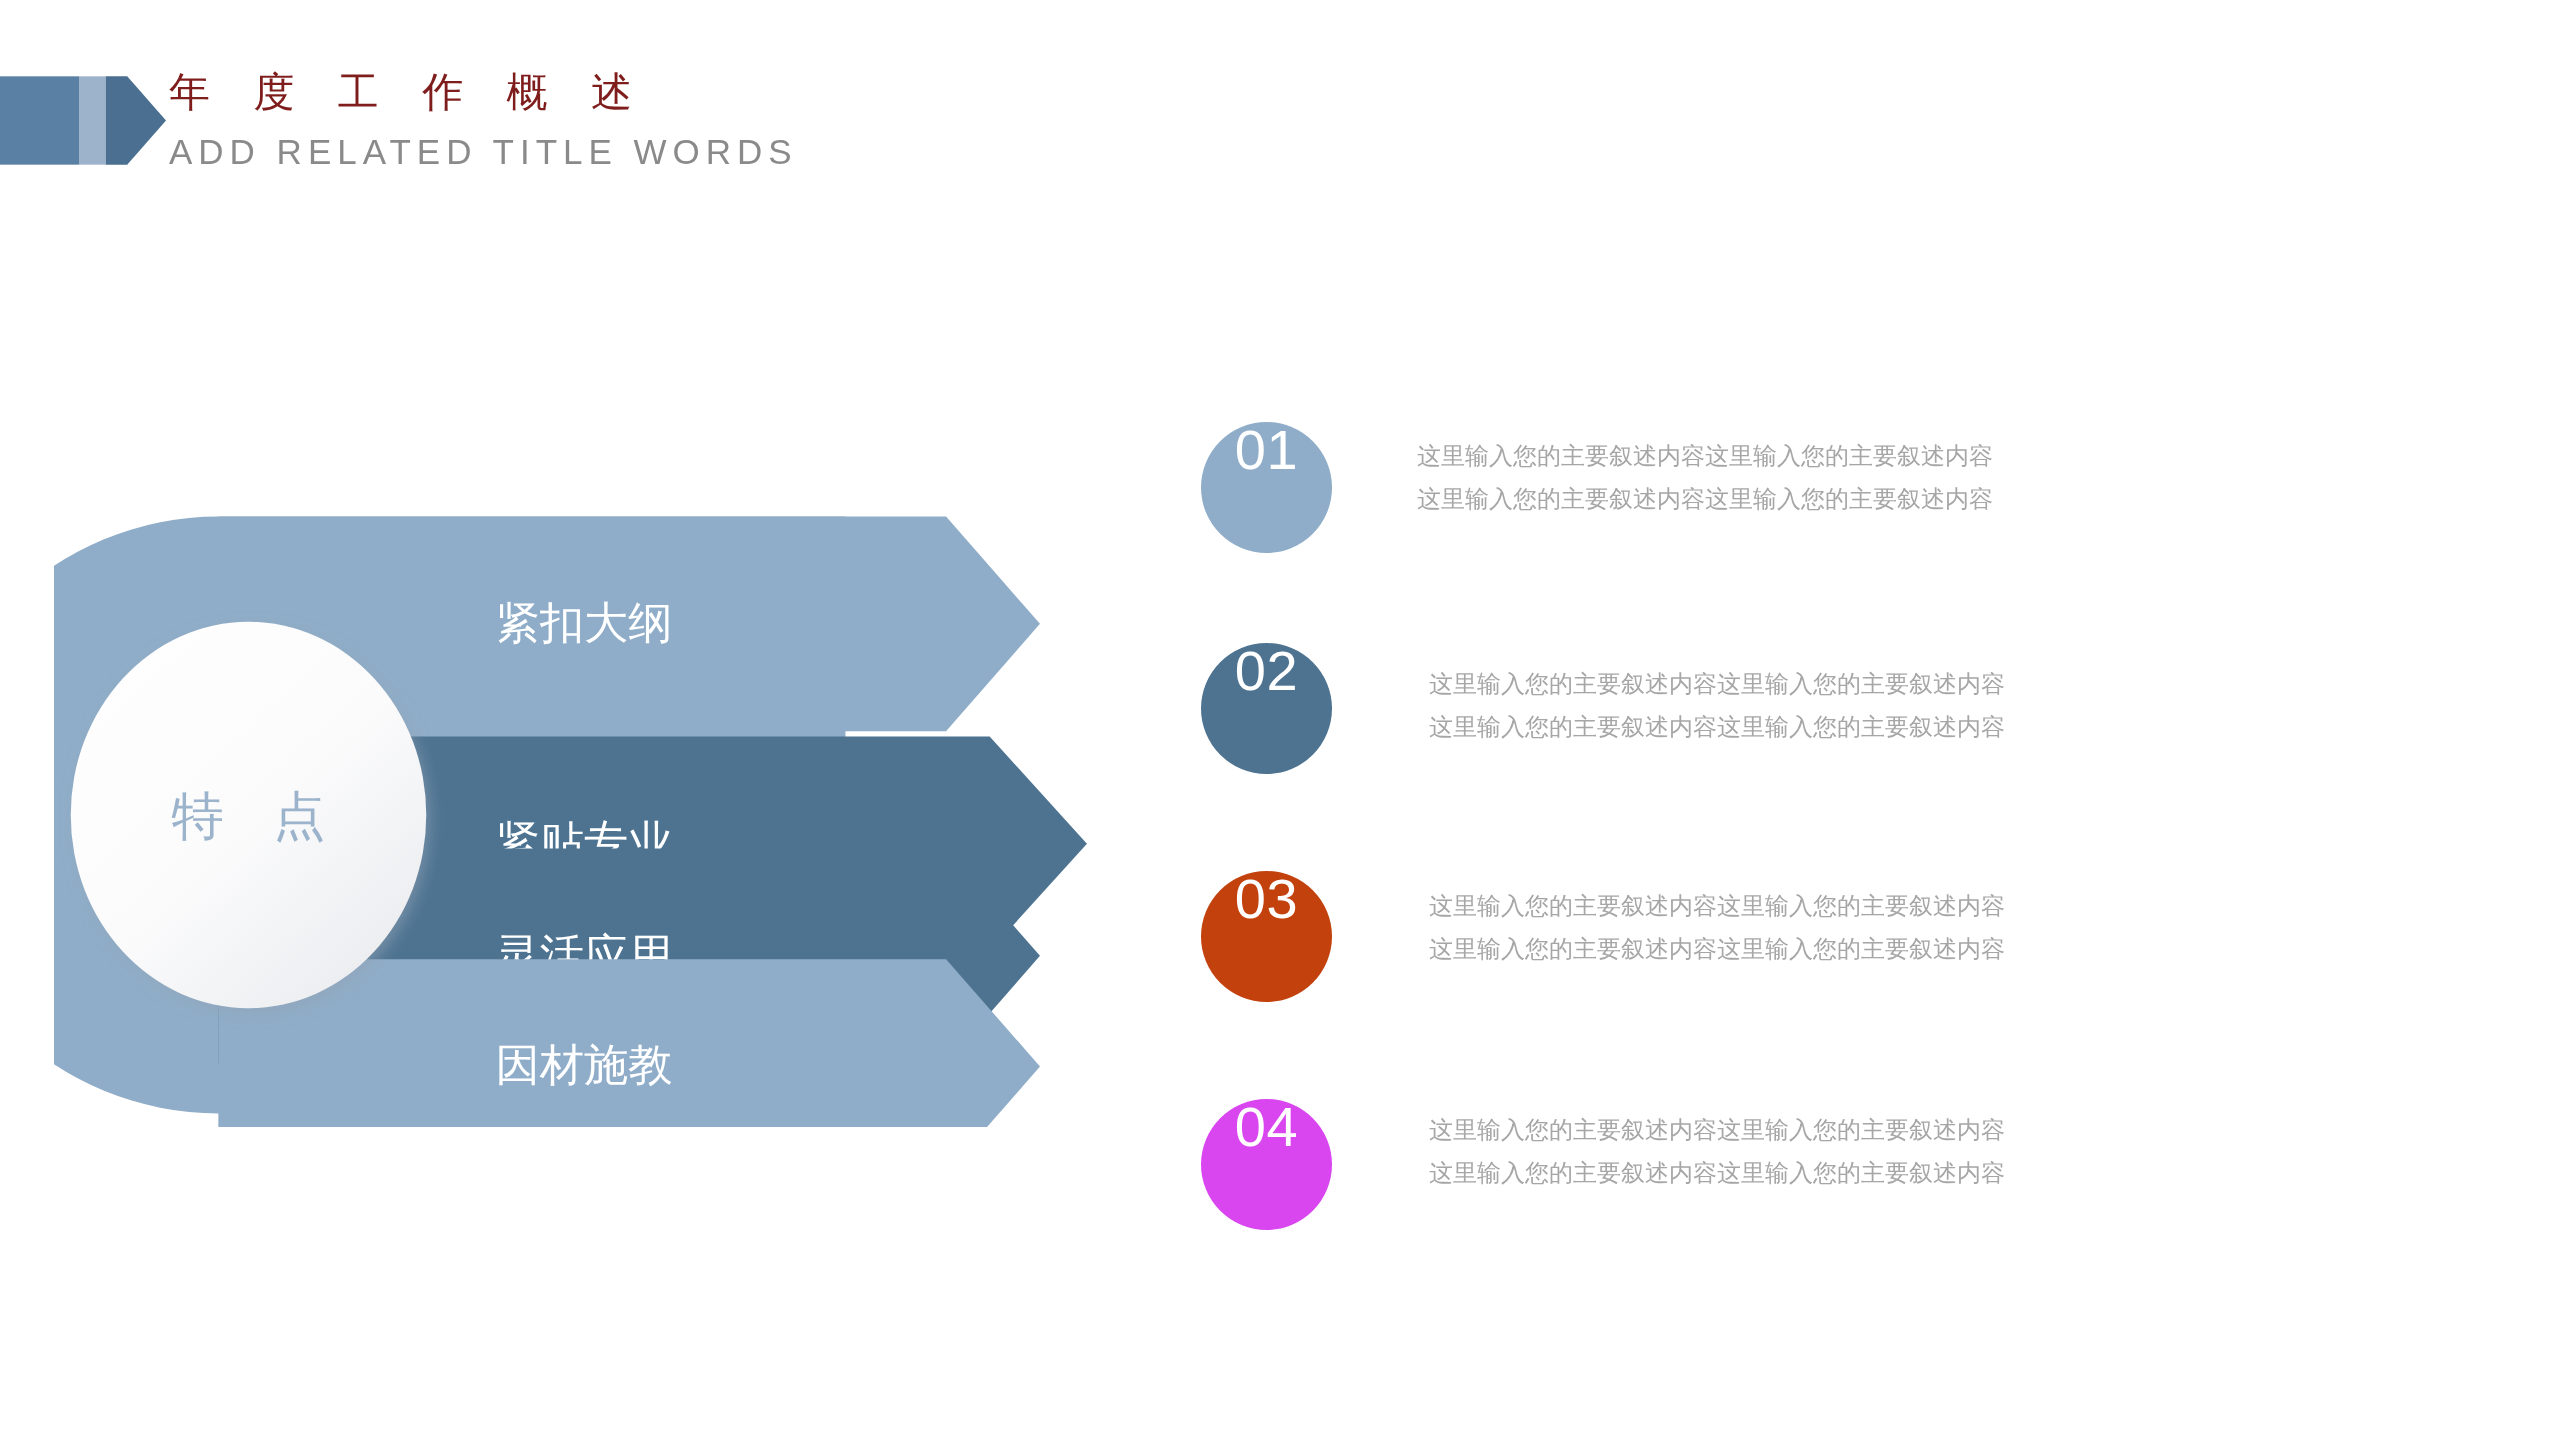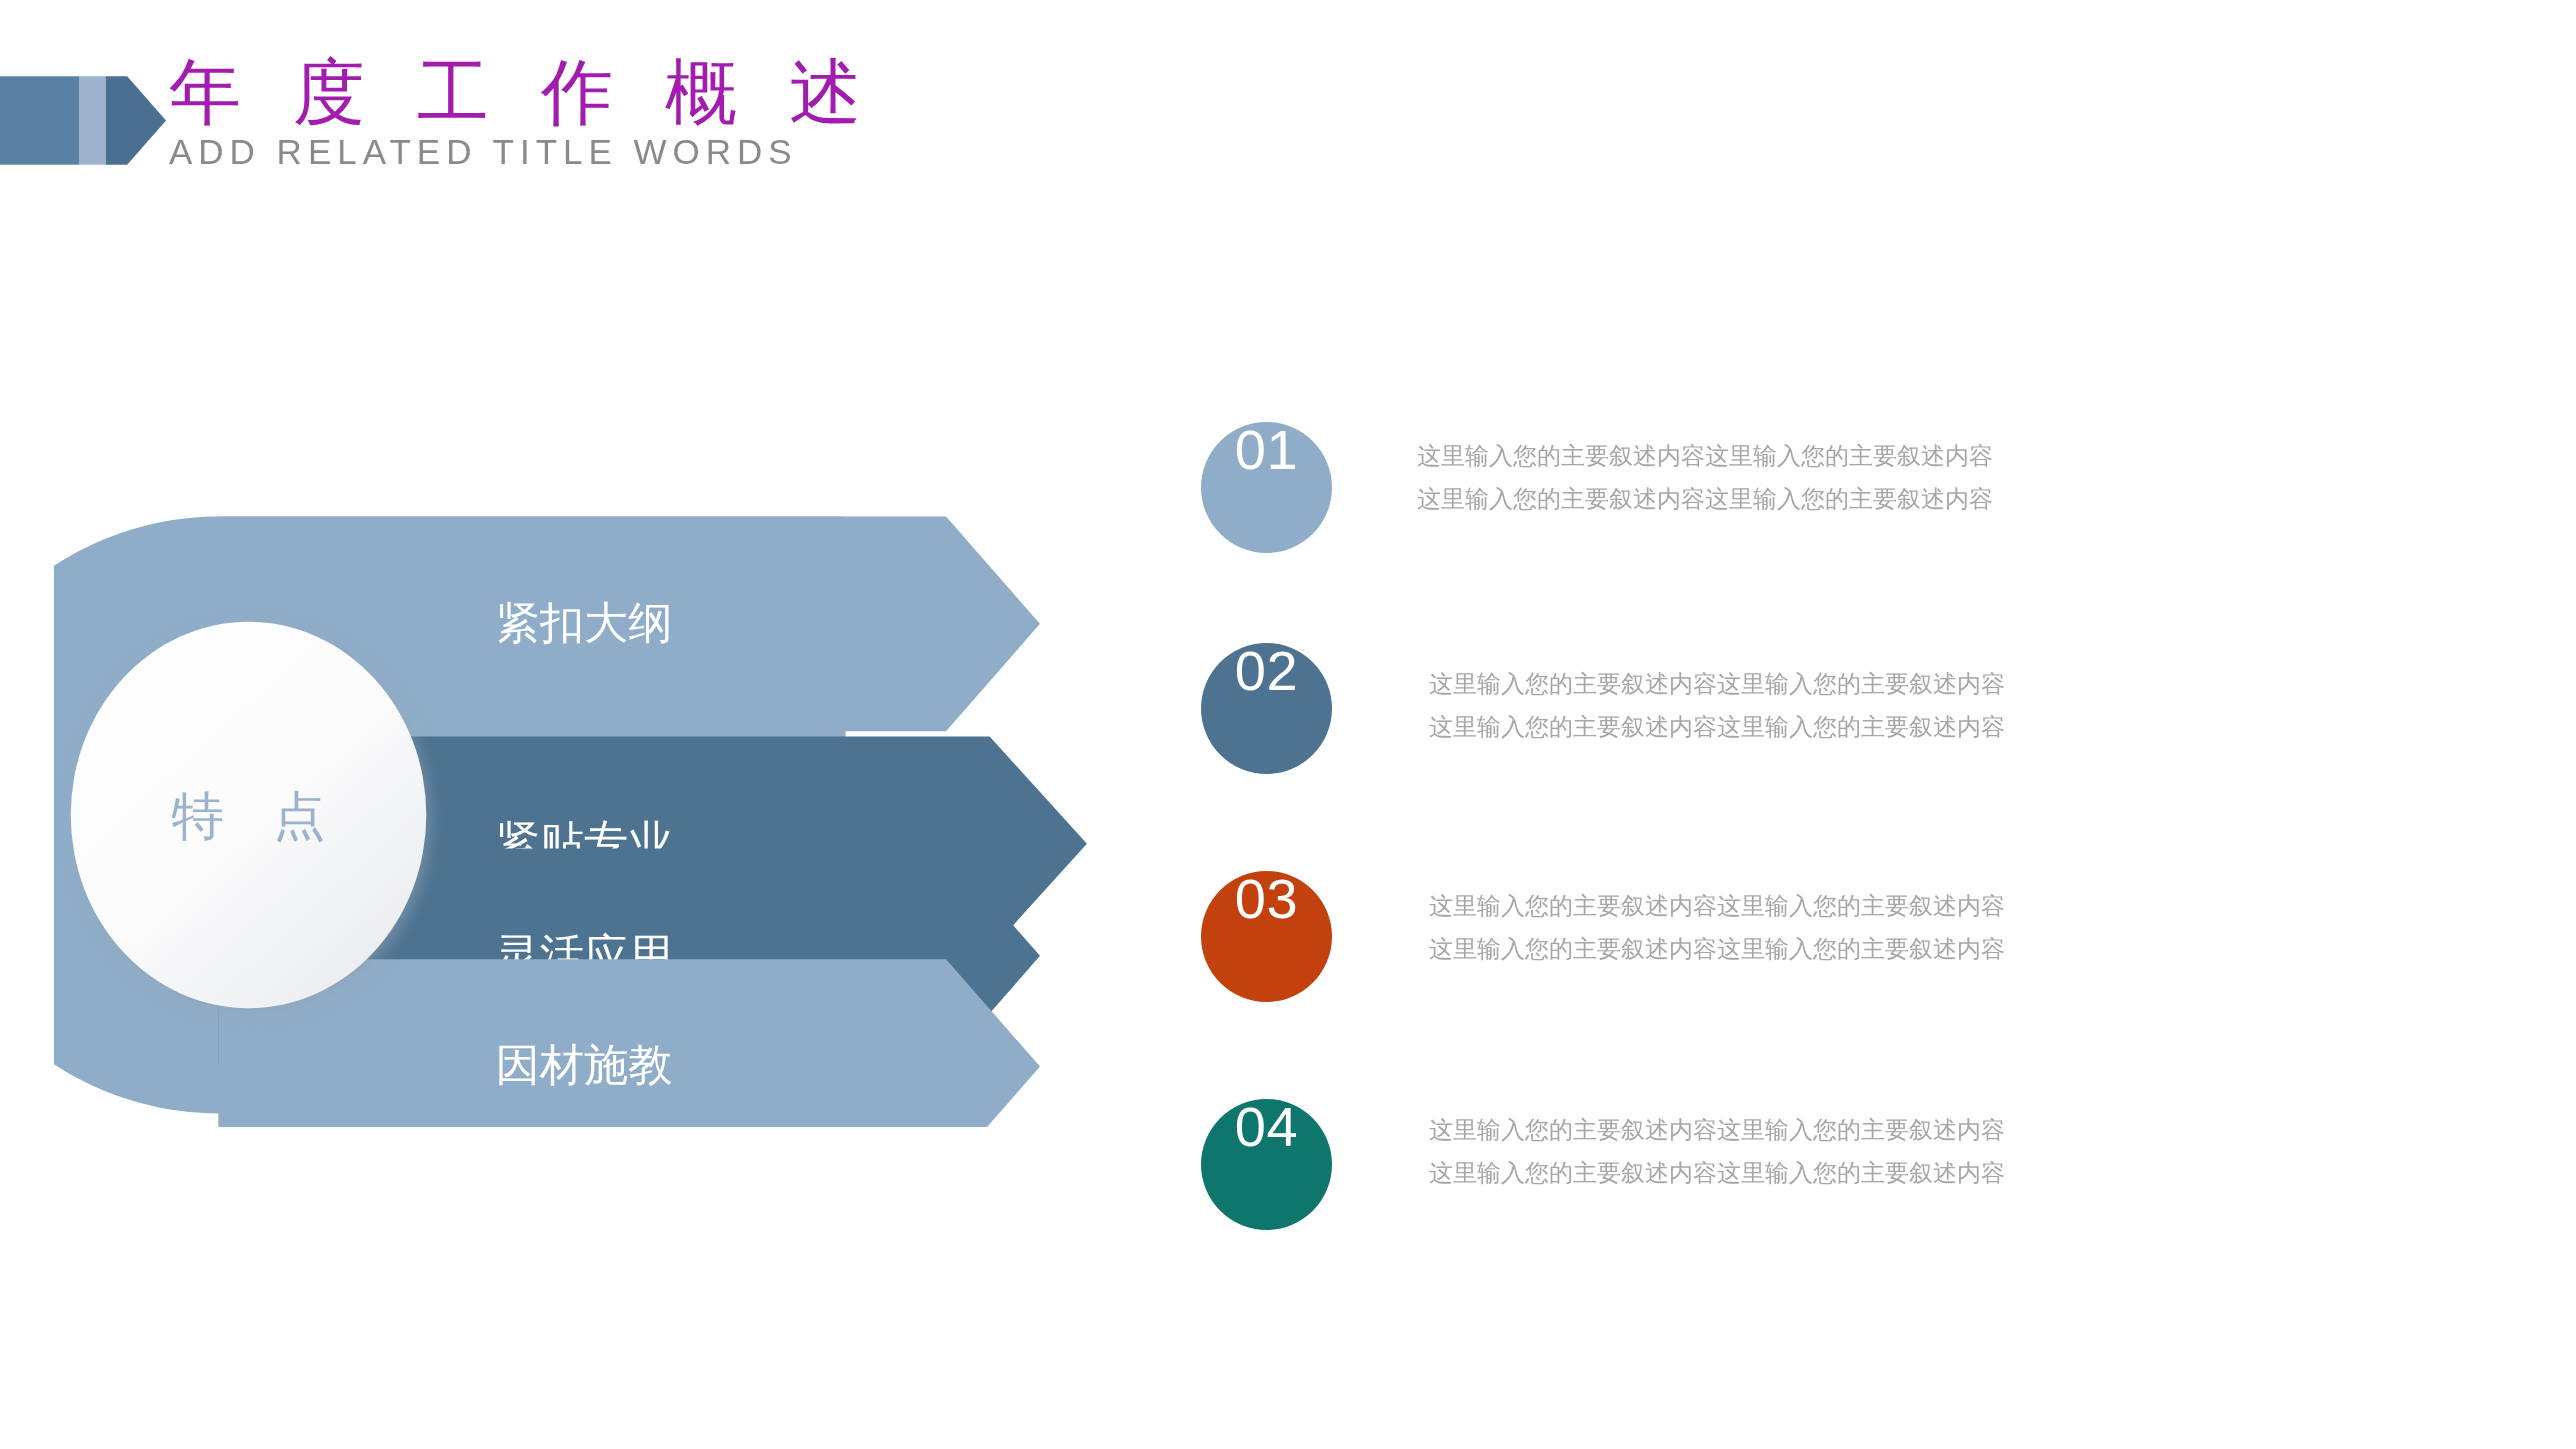--- a/index.html
+++ b/index.html
@@ -31,23 +31,23 @@
     width: 166px;
     height: 89px;
   }
   .header-text {
     position: absolute;
     left: 169px;
     top: 60px;
     width: 1073px;
   }
   .title-cn {
-    font-size: 72px;
+    font-size: 41px;
     line-height: 64px;
-    color: #a21caf;
+    color: #7f1d1d;
     letter-spacing: 16px;
     font-weight: 400;
     white-space: nowrap;
   }
   .title-en {
     margin-top: 12px;
     font-size: 35px;
     line-height: 31px;
     color: #8a8a8a;
     letter-spacing: 6px;
@@ -214,21 +214,21 @@
     <div class="num-circle" style="background:#c2410c; top:0;">
       <span>03</span>
     </div>
     <div class="item-text" style="left:228px; top:13.4px;">
       <div>这里输入您的主要叙述内容这里输入您的主要叙述内容</div>
       <div>这里输入您的主要叙述内容这里输入您的主要叙述内容</div>
     </div>
   </div>
 
   <div class="list-item" style="top:723px;">
-    <div class="num-circle" style="background:#0f766e; top:0;">
+    <div class="num-circle" style="background:#d946ef; top:0;">
       <span>04</span>
     </div>
     <div class="item-text" style="left:228px; top:9.4px;">
       <div>这里输入您的主要叙述内容这里输入您的主要叙述内容</div>
       <div>这里输入您的主要叙述内容这里输入您的主要叙述内容</div>
     </div>
   </div>
 
 </div>
 

